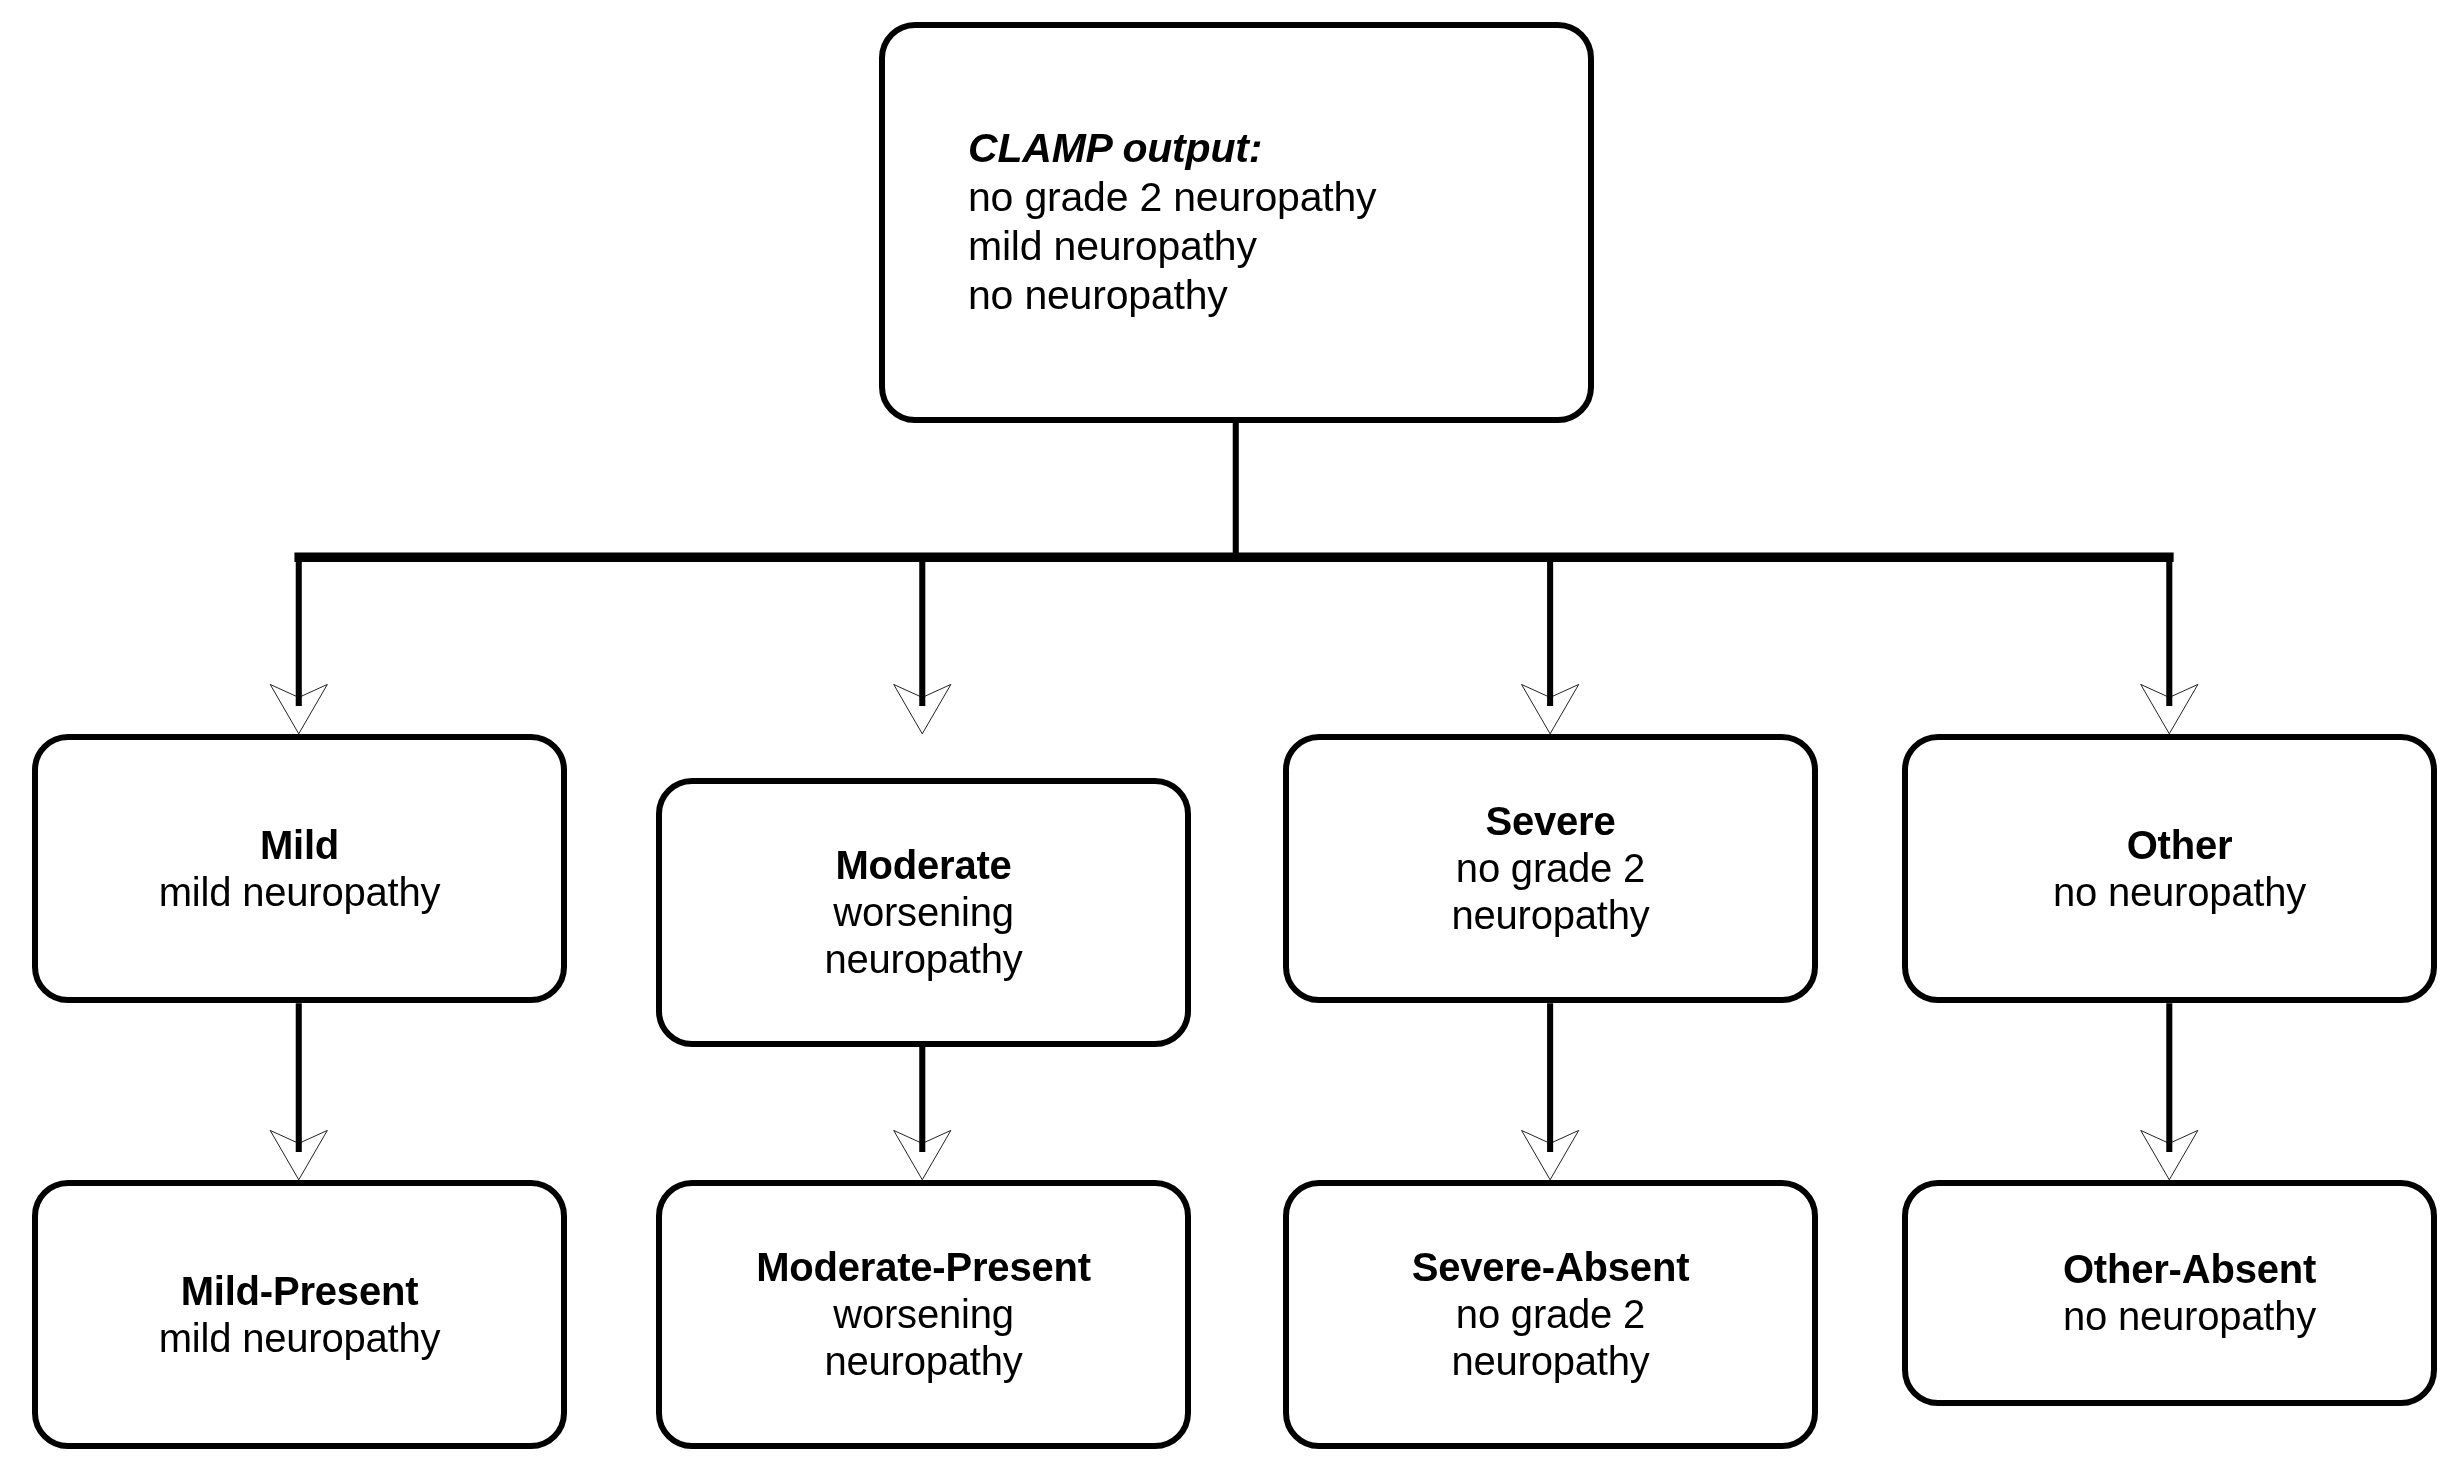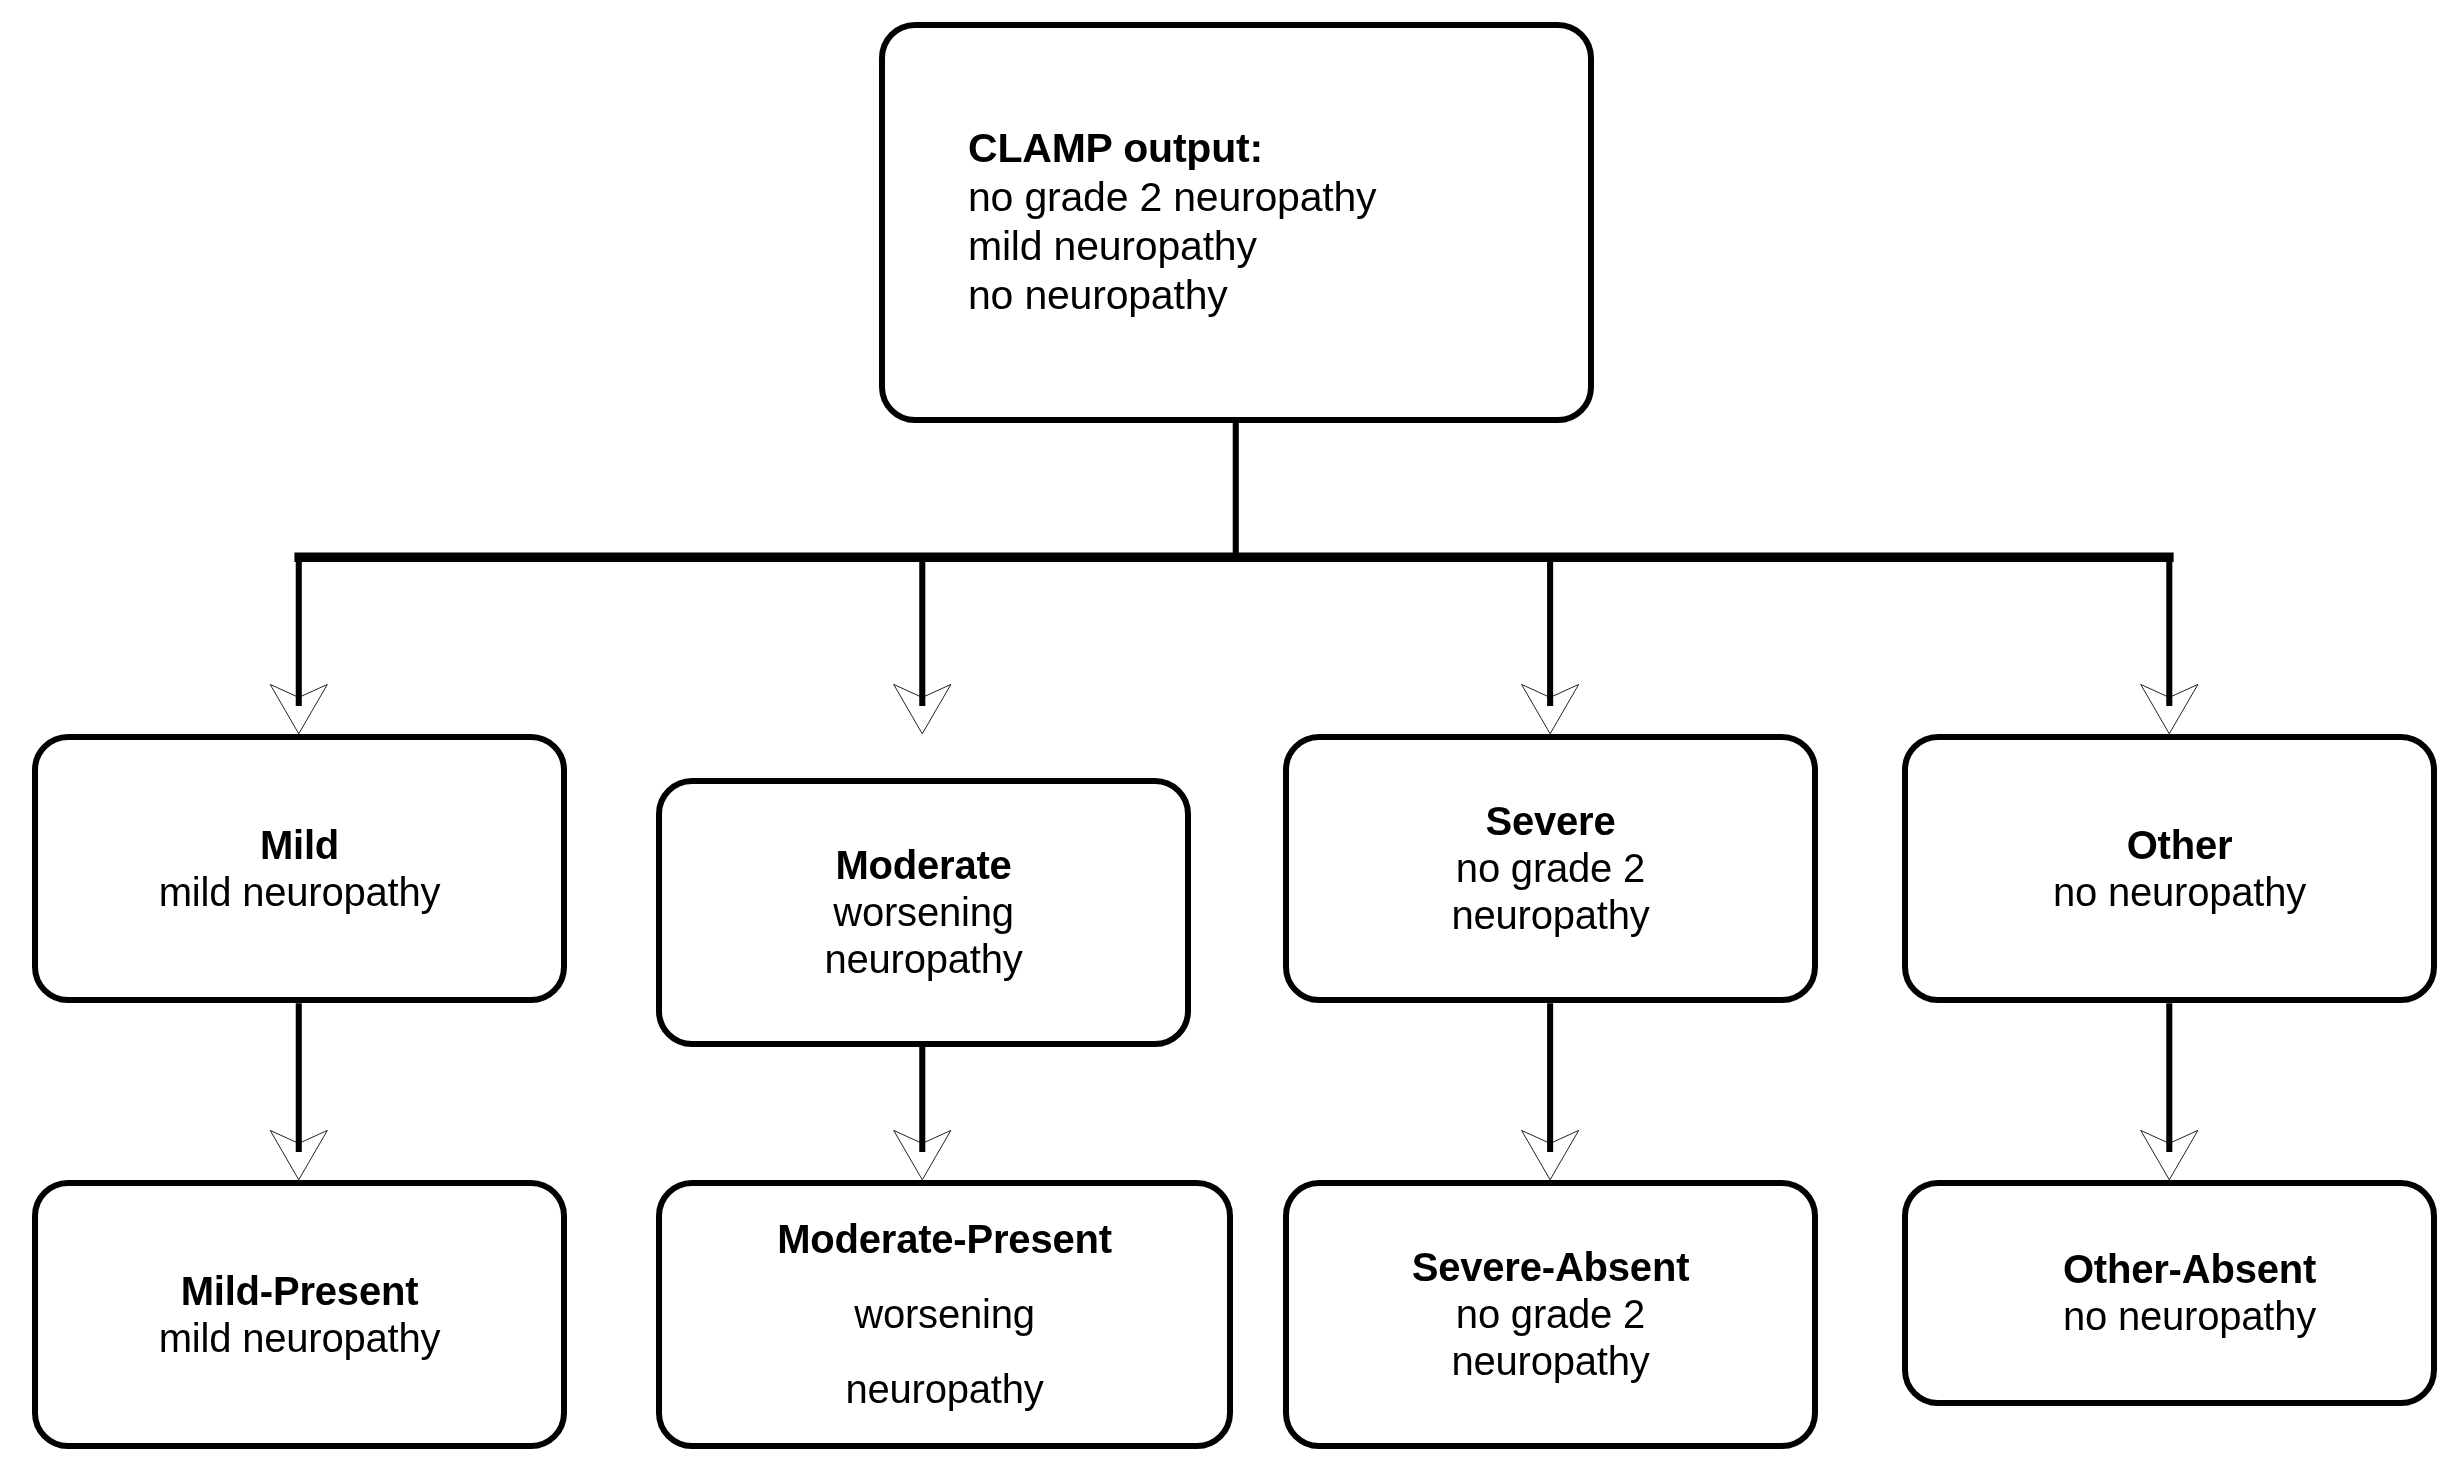--- a/index.html
+++ b/index.html
@@ -46,21 +46,21 @@
     font-size: 40px;
     letter-spacing: -0.2px;
     white-space: nowrap;
   }
 
   
   #root-node {
     padding: 0 0 0 83px;
     line-height: 1.20;
   }
-  #root-node .node-title { font-size: 41px; }
+  #root-node .node-title { font-size: 41px; font-style: italic; }
   #root-node .node-line  { font-size: 41px; }
 
   
   #wires {
     position: absolute;
     left: 0;
     top: 0;
     width: 2462px;
     height: 1478px;
     pointer-events: none;
@@ -133,21 +133,21 @@
   <div class="node" style="left:1902px; top:734px; width:535px; height:269px;padding-left:20px;">
     <div class="node-title">Other</div>
     <div class="node-line">no neuropathy</div>
   </div>
 
   <div class="node" style="left:32px; top:1180px; width:535px; height:269px;">
     <div class="node-title">Mild-Present</div>
     <div class="node-line">mild neuropathy</div>
   </div>
 
-  <div class="node" style="left:656px; top:1180px; width:577px; height:269px;gap:28px;">
+  <div class="node" style="left:656px; top:1180px; width:535px; height:269px;">
     <div class="node-title">Moderate-Present</div>
     <div class="node-line">worsening</div>
     <div class="node-line">neuropathy</div>
   </div>
 
   <div class="node" style="left:1283px; top:1180px; width:535px; height:269px;">
     <div class="node-title">Severe-Absent</div>
     <div class="node-line">no grade 2</div>
     <div class="node-line">neuropathy</div>
   </div>

